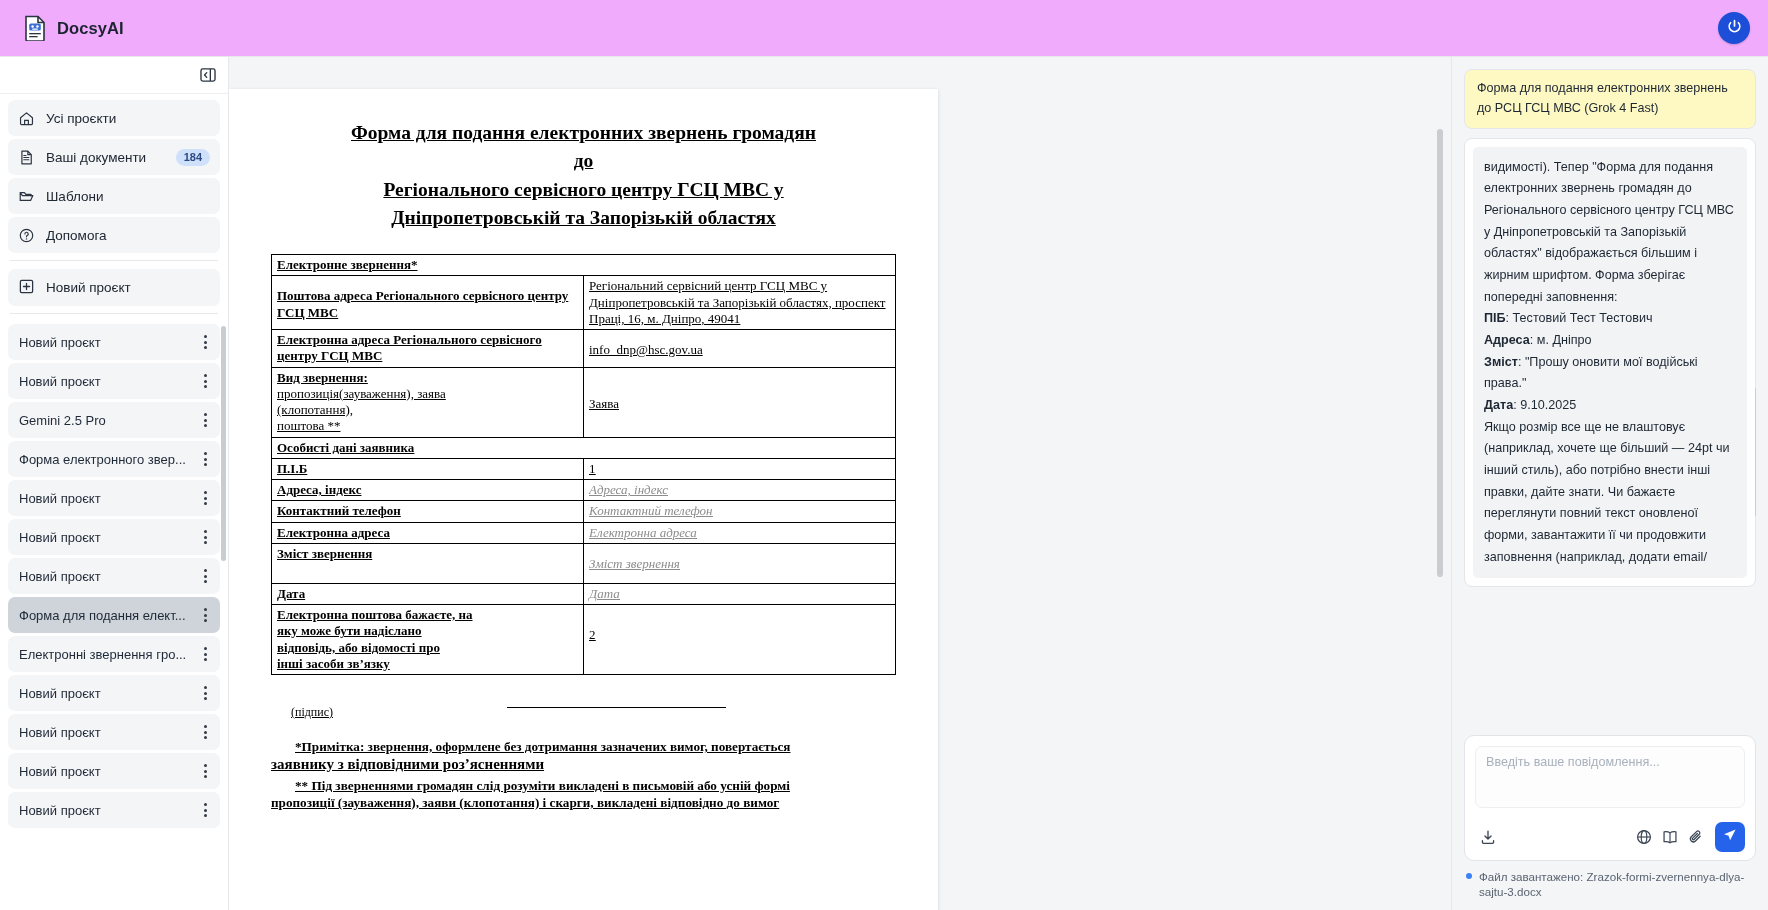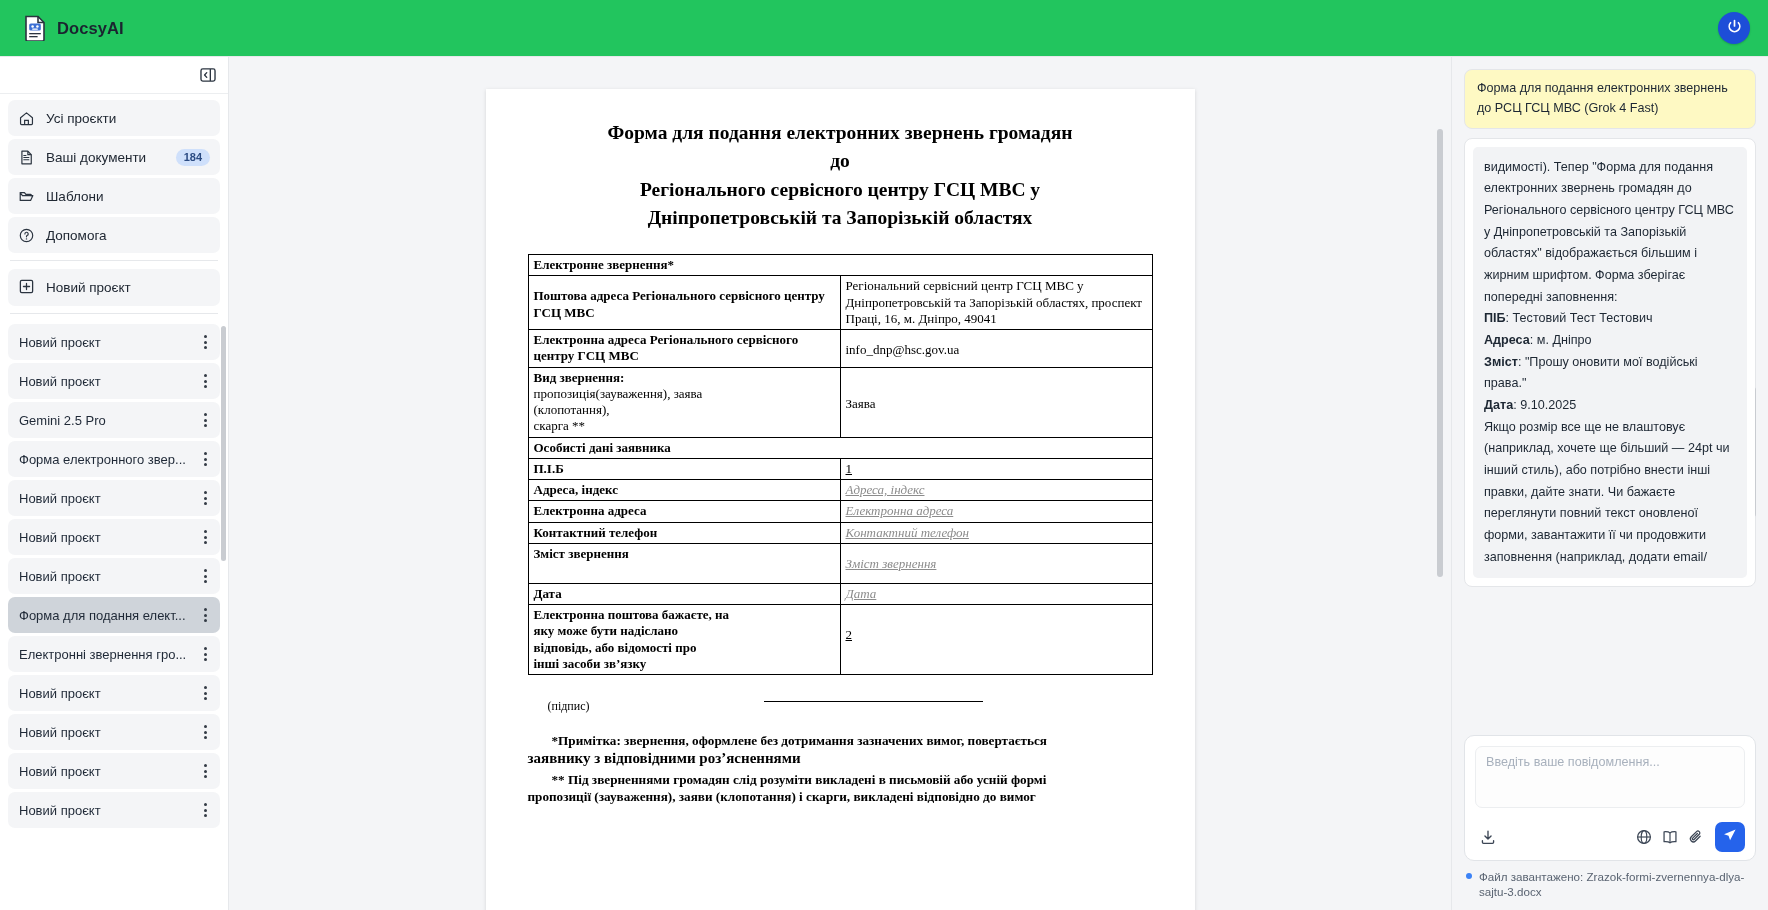--- a/index.html
+++ b/index.html
@@ -10,21 +10,21 @@
     background: #ffffff;
     font-family: "Liberation Sans", sans-serif;
     -webkit-font-smoothing: antialiased;
   }
   #app { width: 1768px; height: 910px; display: flex; flex-direction: column; }
 
   
   .topbar {
     height: 57px;
     flex: 0 0 57px;
-    background: #22c55e;
+    background: #f0abfc;
     border-bottom: 1px solid #e6e8eb;
     display: flex;
     align-items: center;
     padding: 0 18px 0 24px;
     position: relative;
     z-index: 5;
   }
   .brand { display: flex; align-items: center; gap: 11px; }
   .brand-icon { width: 22px; height: 26px; display:block; }
   .brand-name {
@@ -110,21 +110,21 @@
     position: absolute; right: 2px; top: 232px;
     width: 5px; height: 235px; border-radius: 3px;
     background: #c9ccd1;
   }
 
   
   .doc-pane {
     flex: 1; min-width: 0; position: relative;
     background: #f4f5f7;
     overflow: hidden;
-    display: flex; justify-content: center;
+    display: flex;  text-decoration: underline;
   }
   .page {
     width: 709px;
     margin-top: 32px;
     background: #fff;
     box-shadow: 0 1px 4px rgba(0,0,0,.13);
     padding: 30px 42px 0 42px;
     font-family: "Liberation Serif", "DejaVu Serif", serif;
     color: #000;
     height: 100%;
@@ -143,21 +143,21 @@
   }
   td.lbl { width: 208px; font-weight: bold; margin-left: 28px; }
   .sub { font-weight: normal; }
   .ph {
     color: #8c8c8c; font-style: italic; text-decoration: underline;
     font-family: "Liberation Serif", serif;
   }
   .val-underline { text-decoration: underline; }
   .pad-cell { padding-top: 12px !important; }
   .sign-row {
-    margin-top: 24px; display: flex; align-items: flex-end; gap: 0;
+    margin-top: 30px; display: flex; align-items: flex-end; gap: 0;
     padding-left: 20px;
   }
   .sign-label { font-size: 12px; width: 150px; }
   .sign-line { flex: 0 0 219px; border-bottom: 1.4px solid #000; height: 1px; margin-bottom: 12px; margin-left: 66px;}
   .note {
     margin-top: 18px; font-size: 13.2px; font-weight: bold;
     line-height: 1.3; text-indent: 24px;
   }
   .doc-scrollbar {
     position: absolute; right: 8px; top: 72px;
@@ -455,42 +455,42 @@
           </tr>
           <tr>
             <td class="lbl">Електронна адреса Регіонального сервісного центру ГСЦ МВС</td>
             <td class="pad-cell">info_dnp@hsc.gov.ua</td>
           </tr>
           <tr>
             <td class="lbl">
               <span>Вид звернення:</span><br>
               <span class="sub">пропозиція(зауваження), заява</span><br>
               <span class="sub">(клопотання),</span><br>
-              <span class="sub">скарга **</span>
+              <span class="sub">поштова **</span>
             </td>
             <td class="pad-cell" style="padding-top:28px !important">Заява</td>
           </tr>
           <tr>
             <td class="lbl" colspan="2">Особисті дані заявника</td>
           </tr>
           <tr>
             <td class="lbl">П.І.Б</td>
             <td><span class="val-underline">1</span></td>
           </tr>
           <tr>
             <td class="lbl">Адреса, індекс</td>
             <td><span class="ph">Адреса, індекс</span></td>
           </tr>
           <tr>
+            <td class="lbl">Контактний телефон</td>
+            <td><span class="ph">Контактний телефон</span></td>
+          </tr>
+          <tr>
             <td class="lbl">Електронна адреса</td>
             <td><span class="ph">Електронна адреса</span></td>
-          </tr>
-          <tr>
-            <td class="lbl">Контактний телефон</td>
-            <td><span class="ph">Контактний телефон</span></td>
           </tr>
           <tr>
             <td class="lbl" style="height:40px">Зміст звернення</td>
             <td class="pad-cell"><span class="ph">Зміст звернення</span></td>
           </tr>
           <tr>
             <td class="lbl">Дата</td>
             <td><span class="ph">Дата</span></td>
           </tr>
           <tr>

